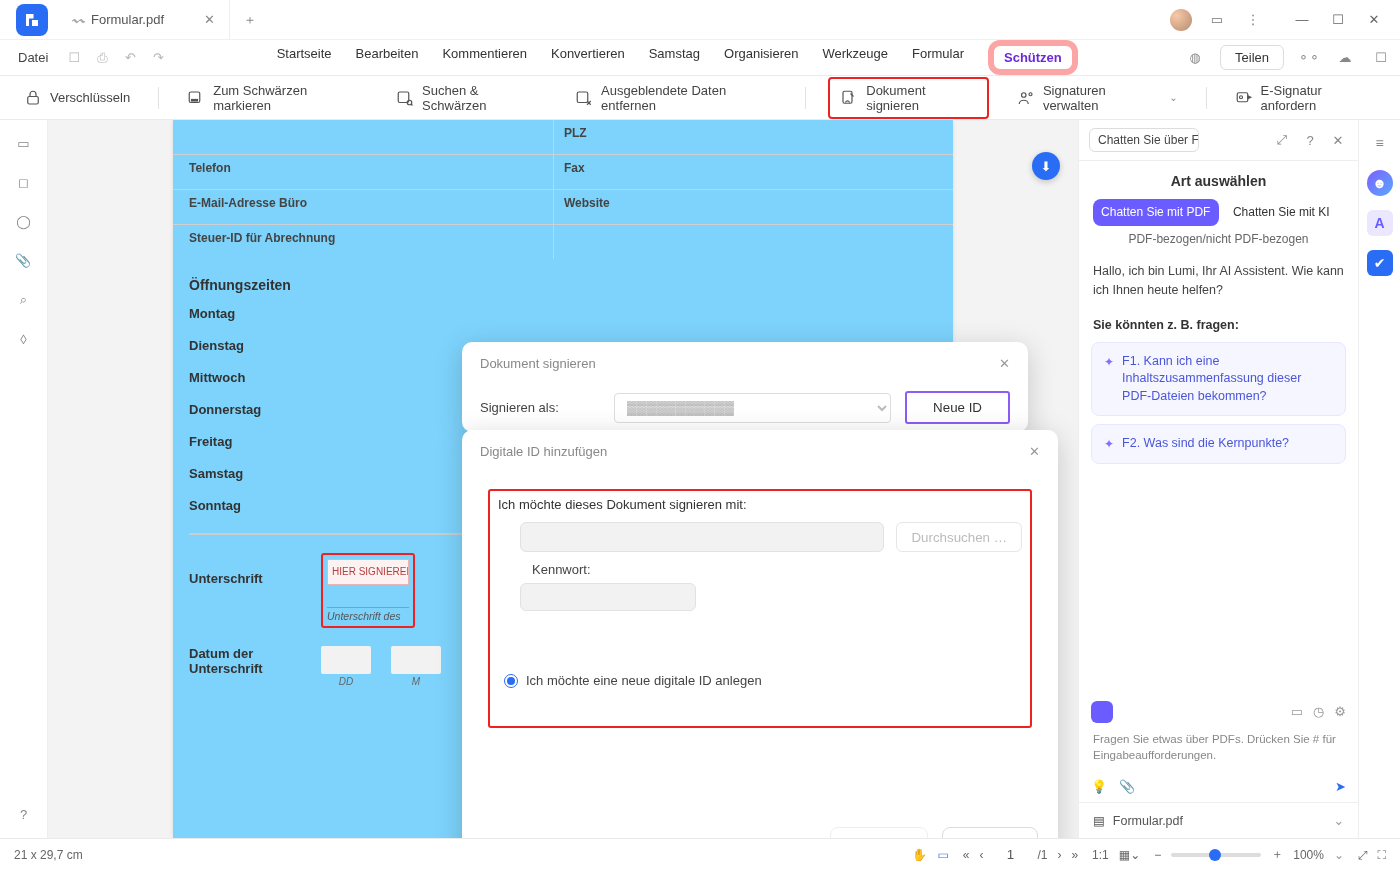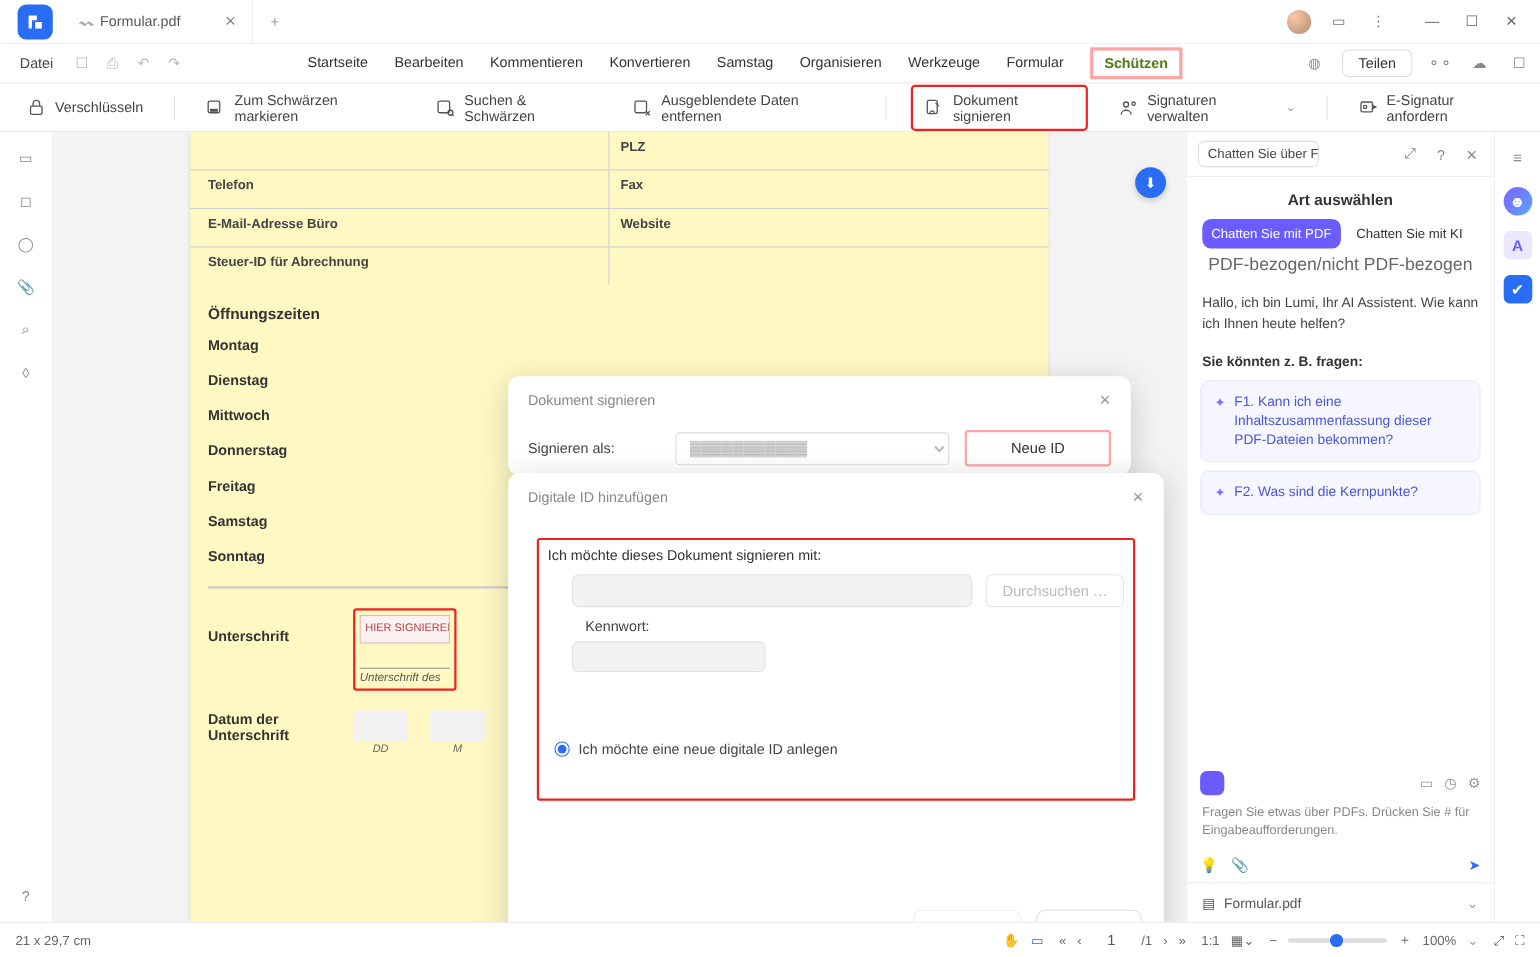--- a/index.html
+++ b/index.html
@@ -16,37 +16,37 @@
 .title-icons span{color:#777;width:22px;text-align:center}
 .avatar{width:22px;height:22px;border-radius:50%;background:radial-gradient(circle at 30% 30%,#f7c9a8,#b58b70)}
 .win-btns{display:flex;align-items:center;gap:8px;padding:0 12px;color:#666}
 .win-btns span{width:28px;text-align:center}
 .menubar{height:36px;display:flex;align-items:center;padding:0 8px;border-bottom:1px solid #eaeaea;gap:4px}
 .menu-file{padding:4px 10px;color:#444}
 .mini-ico{color:#b8b8b8;width:24px;text-align:center}
 .menubar .spacer{flex:1}
 .menu-tabs{display:flex;gap:24px}
 .menu-tab{padding:6px 0;color:#333}
-.menu-tab.active{color:#4d7c0f;border:3px solid #fca5a5;border-radius:0;padding:4px 10px;font-weight:600}
+.menu-tab.active{color:#6d28d9;border:6px solid #fca5a5;border-radius:12px;padding:4px 10px;font-weight:600}
 .menu-right{display:flex;align-items:center;gap:14px}
 .share-btn{border:1px solid #ddd;padding:4px 14px;border-radius:6px;color:#333}
 .menu-right span{color:#888;width:22px;text-align:center}
 .bulb{color:#f5c542}
 .toolbar{height:44px;display:flex;align-items:center;gap:22px;padding:0 18px;border-bottom:1px solid #eaeaea;color:#444}
 .tool{display:flex;align-items:center;gap:8px;padding:4px 6px}
 .tool svg{width:18px;height:18px;stroke:#555;fill:none;stroke-width:1.6}
 .tool.boxed{border:2px solid #e22;border-radius:4px;padding:4px 10px}
 .vsep{width:1px;height:22px;background:#e2e2e2}
 .dropdown-caret{font-size:10px;color:#888;margin-left:2px}
 .body{flex:1;display:flex;min-height:0;position:relative}
 .left-rail{width:48px;border-right:1px solid #eee;display:flex;flex-direction:column;align-items:center;padding-top:16px;gap:24px;color:#888}
 .left-rail span{width:22px;text-align:center}
 .left-rail .help{margin-top:auto;margin-bottom:16px}
 .center{flex:1;background:#f3f3f3;position:relative;display:flex;justify-content:center;overflow:hidden}
-.page{margin-top:0;width:780px;background:#fef9c3;box-shadow:0 0 4px rgba(0,0,0,.1);padding:0;position:relative}
+.page{margin-top:0;width:780px;background:#7dd3fc;box-shadow:0 0 4px rgba(0,0,0,.1);padding:0;position:relative}
 .form-row{display:flex;border-top:1px solid #d0d0d0;font-size:12px;color:#444}
 .form-row.noborder{border-top:none}
 .form-cell-l{width:380px;padding:6px 10px 14px 16px;font-weight:600}
 .form-cell-r{flex:1;padding:6px 10px 14px 10px;font-weight:600;border-left:1px solid #d0d0d0}
 .open-title{padding:18px 16px 4px;font-weight:700;font-size:14px}
 .day-row{display:flex;align-items:center;padding:6px 16px;font-size:13px}
 .day-label{width:130px;font-weight:600}
 .day-field{flex:1;height:20px}
 .hr{border-top:2px solid #ccc;margin:12px 16px 0}
 .sig-row{display:flex;align-items:flex-start;padding:18px 16px 4px;gap:12px}
@@ -63,21 +63,21 @@
 .dl-btn{position:absolute;top:32px;right:18px;width:28px;height:28px;border-radius:50%;background:#2a6df5;color:#fff;display:flex;align-items:center;justify-content:center;box-shadow:0 2px 6px rgba(0,0,0,.2)}
 .right-panel{width:280px;border-left:1px solid #eee;display:flex;flex-direction:column}
 .rp-head{display:flex;align-items:center;gap:8px;padding:8px 10px;border-bottom:1px solid #eee}
 .rp-head .chip{border:1px solid #ddd;border-radius:6px;padding:4px 8px;font-size:12px;color:#444;max-width:110px;overflow:hidden;white-space:nowrap}
 .rp-head .spacer{flex:1}
 .rp-head span{color:#888;width:20px;text-align:center}
 .rp-title{text-align:center;font-weight:700;padding:12px 0 10px;font-size:14px}
 .rp-toggle{display:flex;justify-content:flex-start;gap:0;padding:0 14px}
 .rp-toggle .opt{flex:1;text-align:center;font-size:12px;padding:6px 0;border-radius:8px;line-height:1.25}
 .rp-toggle .opt.active{background:#6a5cff;color:#fff}
-.rp-sub{text-align:center;font-size:16px;color:#666;padding:6px 0 10px}
+.rp-sub{text-align:center;font-size:12px;color:#666;padding:6px 0 10px}
 .rp-msg{font-size:12.5px;color:#444;padding:6px 14px;line-height:1.5}
 .rp-section-title{font-size:12.5px;font-weight:600;padding:12px 14px 6px}
 .rp-card{margin:4px 12px;border:1px solid #e6e8ff;background:#f5f6ff;border-radius:8px;padding:10px 12px;font-size:12.5px;color:#4a56d8;display:flex;gap:8px;line-height:1.4}
 .rp-card::before{content:"✦";color:#8a6cff;font-size:12px;margin-top:1px}
 .rp-spacer{flex:1}
 .rp-foot1{display:flex;align-items:center;padding:8px 12px;gap:10px;color:#999}
 .rp-foot1 .logo-sm{width:22px;height:22px;background:#6a5cff;border-radius:6px}
 .rp-foot1 .spacer{flex:1}
 .rp-hint{font-size:11.5px;color:#888;padding:0 14px 8px;line-height:1.4}
 .rp-input{display:flex;align-items:center;padding:8px 12px;gap:12px;color:#999}
@@ -91,21 +91,21 @@
 .far-rail .bot{background:linear-gradient(135deg,#7b61ff,#5aa8ff);color:#fff;border-radius:50%}
 .far-rail .a{background:#eae7ff;color:#6a5cff;font-weight:700}
 .far-rail .check{background:#2a6df5;color:#fff}
 .modal{position:absolute;background:#fff;border-radius:10px;box-shadow:0 6px 28px rgba(0,0,0,.18);color:#444}
 .modal .m-title{padding:14px 18px;color:#888;font-size:13px;display:flex;align-items:center}
 .modal .m-title .x{margin-left:auto;color:#999}
 #modal-sign{left:414px;top:222px;width:566px;height:90px;z-index:5}
 #modal-sign .row{display:flex;align-items:center;padding:6px 18px;gap:14px}
 #modal-sign .lbl{width:120px}
 #modal-sign select{flex:1;height:30px;border:1px solid #ddd;border-radius:4px;color:#bbb;padding:0 8px;background:#fff}
-#modal-sign .newid{border:2px solid #fca5a5;border-radius:3px;padding:7px 40px;background:#fff;color:#333}
+#modal-sign .newid{border:2px solid #8b5cf6;border-radius:3px;padding:7px 26px;background:#fff;color:#333}
 #modal-id{left:414px;top:310px;width:596px;height:446px;z-index:6}
 #modal-id .content{margin:6px 18px 0;padding:10px 8px}
 #modal-id .redbox{border:2px solid #e22;border-radius:3px;padding:6px 8px 30px;margin-bottom:10px}
 #modal-id .lead{font-size:13px;color:#333;margin-bottom:10px}
 #modal-id .radio-row{display:flex;align-items:center;gap:8px;margin:6px 0 8px 6px}
 #modal-id .radio{width:14px;height:14px;border:1.5px solid #bbb;border-radius:50%;position:relative;flex-shrink:0}
 #modal-id .radio.on{border-color:#2a6df5}
 #modal-id .radio.on::after{content:"";position:absolute;inset:2px;border-radius:50%;background:#2a6df5}
 #modal-id .file-row{display:flex;gap:12px;margin:4px 0 10px 22px}
 #modal-id .file-row input{flex:1;height:30px;border:1px solid #e2e2e2;background:#f2f2f2;border-radius:6px}

